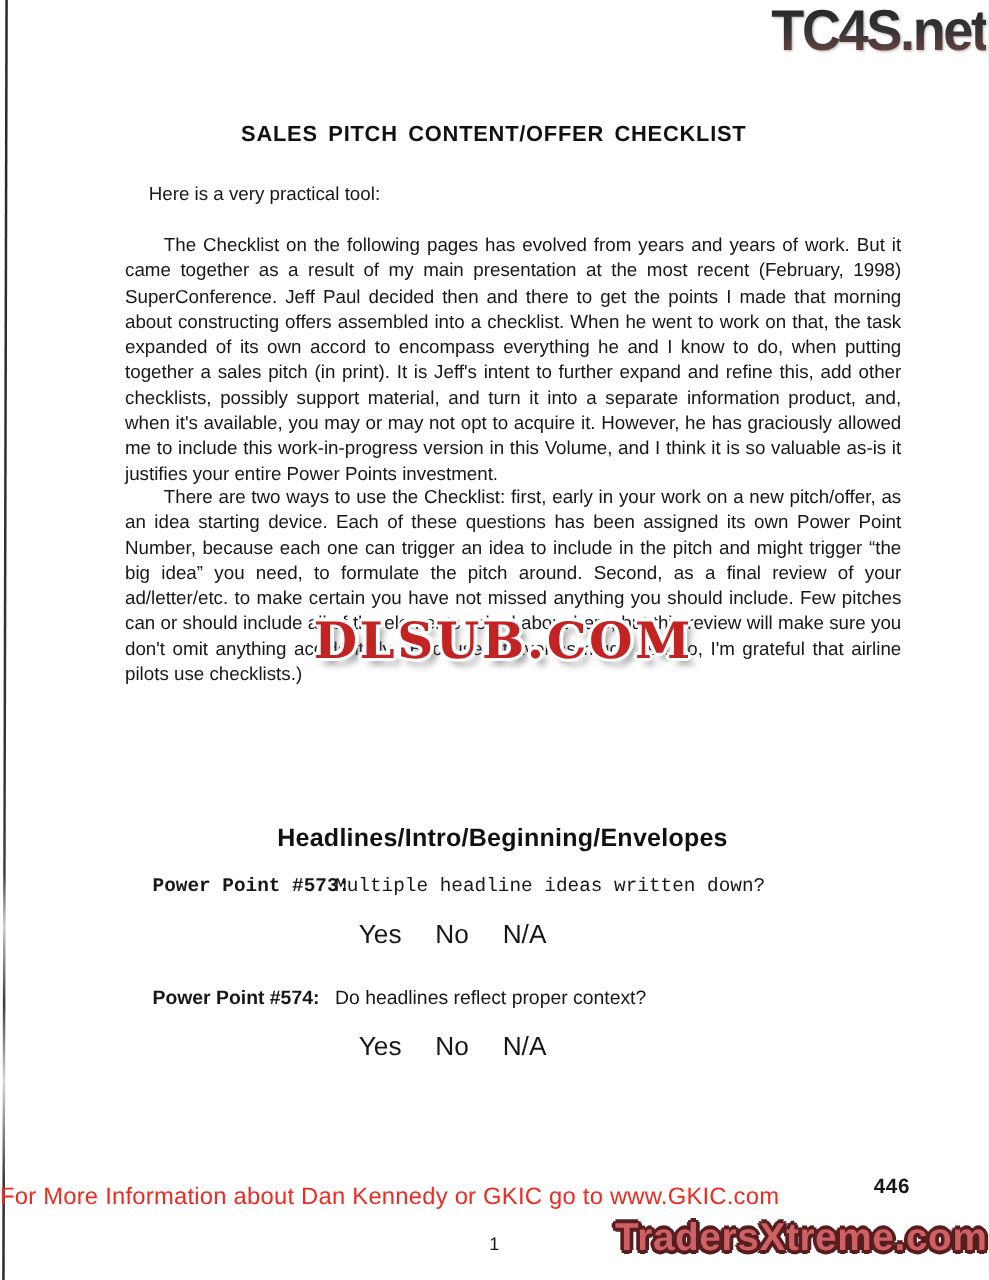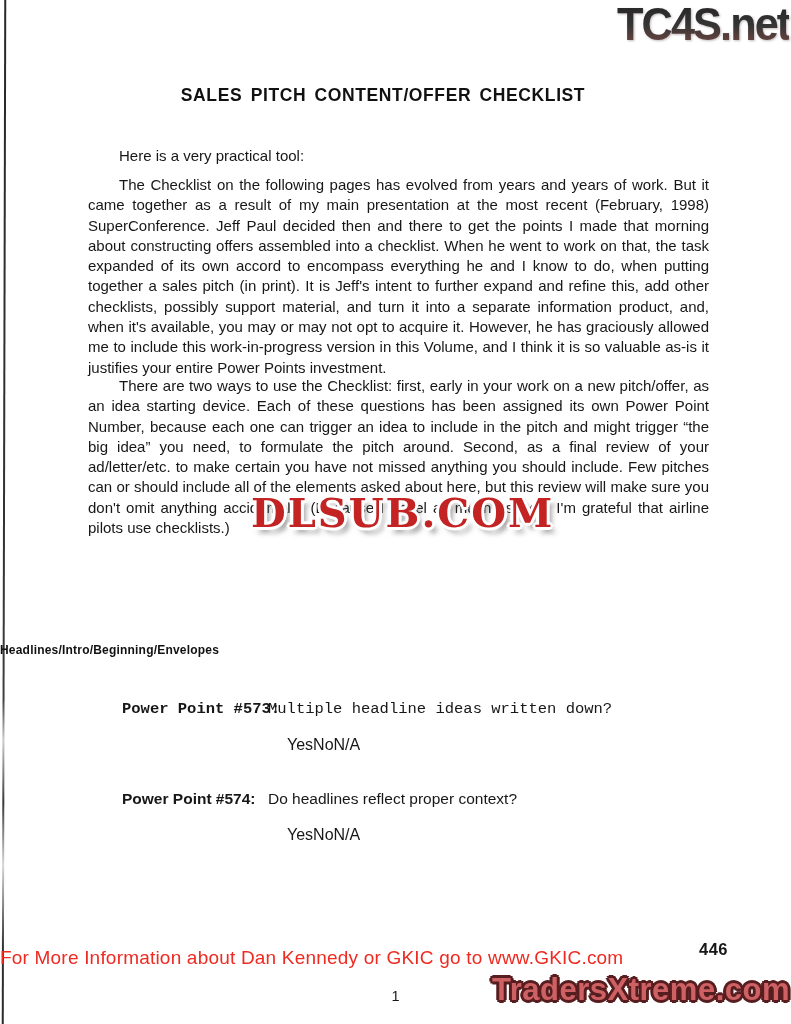--- a/index.html
+++ b/index.html
@@ -18,50 +18,50 @@
   
   .wm-tc4s{
     position:absolute;top:0;right:2px;margin:0;
     font-size:46px;font-weight:bold;letter-spacing:-2px;line-height:1.05;
     background:linear-gradient(180deg,#232323 0%,#353535 52%,#5c403d 80%,#7d524d 100%);
     -webkit-background-clip:text;background-clip:text;color:transparent;
     transform:scaleX(.94);transform-origin:right top;
     filter:drop-shadow(1px 1px 1px rgba(120,100,100,.45));
   }
   .title{
-    position:absolute;top:81px;left:0;width:758px;margin:4px;text-align:center;
+    position:absolute;top:81px;left:0;width:758px;margin:16px;text-align:center;
     font-size:17.5px;font-weight:bold;letter-spacing:.6px;word-spacing:3px;color:#111;
   }
   .intro{position:absolute;top:147px;left:119px;margin:0;font-size:15px;}
   .para{
-    position:absolute;left:88px;width:621px;margin:0;
+    position:absolute;left:88px;width:621px;margin:12px;
     font-size:15px;line-height:20.3px;text-align:justify;text-indent:31px;
   }
   .p1{top:175px;}
   .p2{top:376px;}
   .p3{top:542px;}
   .p4{top:598px;}
   
   .wm-dlsub{
     position:absolute;top:493px;left:251px;margin:0;
     font-family:"DejaVu Serif", serif;font-weight:bold;
     font-size:40px;letter-spacing:2px;line-height:1;color:#c32323;
     text-shadow:
       -2px -2px 0 #fff, 2px -2px 0 #fff, -2px 2px 0 #fff, 2px 2px 0 #fff,
       -3px 0 0 #fff, 3px 0 0 #fff, 0 -3px 0 #fff, 0 3px 0 #fff,
       5px 6px 5px rgba(95,95,95,.55);
   }
   .section-heading{
-    position:absolute;top:643px;left:0;width:770px;margin:0;
-    font-size:12px;font-weight:bold;letter-spacing:.2px;color:#111;
+    position:absolute;top:643px;left:0;width:770px;margin:17px;text-align:center;
+    font-size:20px;font-weight:bold;letter-spacing:.2px;color:#111;
   }
   .pp-label{position:absolute;left:122px;margin:0;font-size:15.5px;font-weight:bold;white-space:nowrap;}
   .pp-question{position:absolute;left:268px;margin:0;font-size:15.5px;white-space:nowrap;}
   .row1{top:700px;font-family:Liberation Mono, monospace;} .row2{top:790px;}
-  .pp-options{position:absolute;left:287px;margin:0;font-size:16px;display:flex;}
+  .pp-options{position:absolute;left:287px;margin:0;font-size:21px;display:flex;gap:27px;}
   .opts1{top:736px;} .opts2{top:826px;}
   .page-num-large{position:absolute;top:923px;left:682px;margin:17px;font-size:16.5px;font-weight:bold;letter-spacing:.5px;}
   .promo{
     position:absolute;top:947px;left:0;width:791px;margin:0;text-align:left;
     font-size:19px;color:#ee2a21;letter-spacing:.2px;
   }
   .page-num-small{position:absolute;top:988px;left:0;width:791px;margin:0;text-align:center;font-size:14.5px;}
   
   .wm-traders{
     position:absolute;top:973px;right:1px;margin:0;

